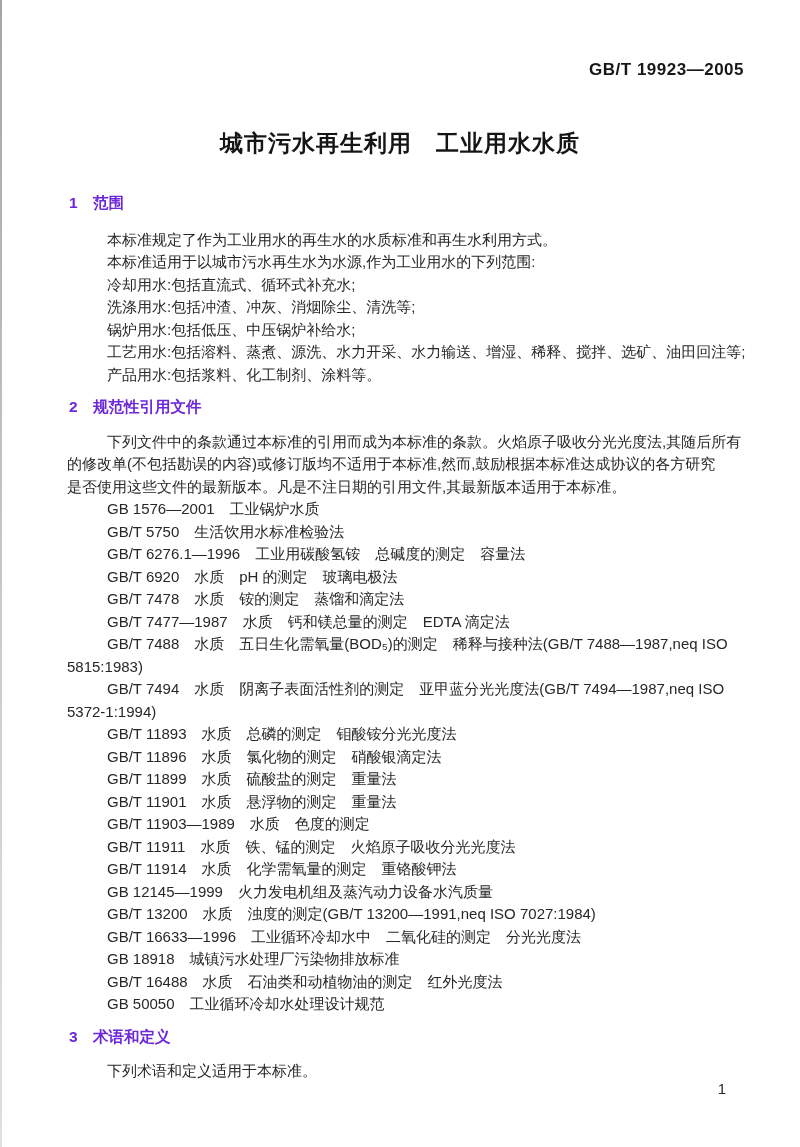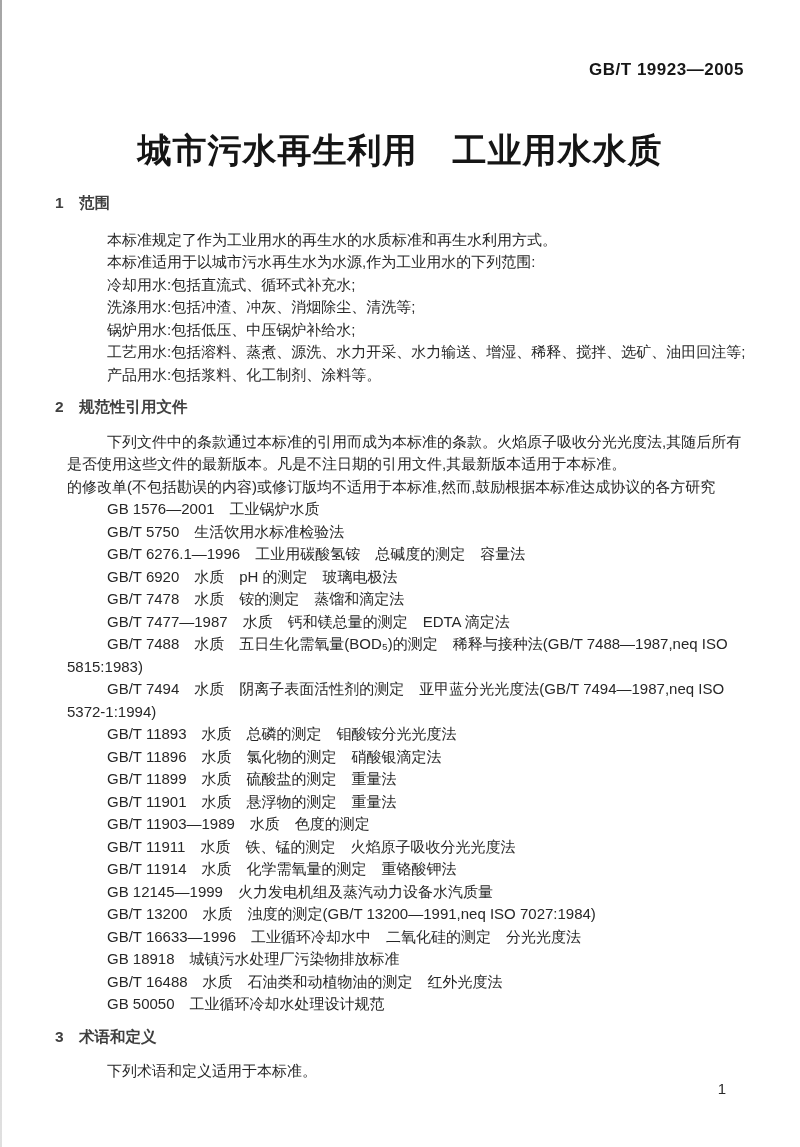--- a/index.html
+++ b/index.html
@@ -34,40 +34,40 @@
     letter-spacing: 0.5px;
     color: #171717;
     white-space: nowrap;
   }
   .doc-title {
     position: absolute;
     top: 128px;
     left: 0;
     width: 100%;
     text-align: center;
-    font-size: 34px;
+    font-size: 23px;
     font-weight: 700;
     letter-spacing: 1px;
     color: #151515;
     white-space: nowrap;
   }
   .content {
     position: absolute;
     top: 192px;
     left: 55px;
     right: 16px;
     font-size: 15px;
     line-height: 22.5px;
     color: #272727;
   }
   .sec-heading {
     font-size: 15.5px;
     font-weight: 700;
-    color: #404040;
-    margin: 0 0 14px 0;
+    color: #6d28d9;
+    margin: 0 0 14px 14px;
     white-space: nowrap;
   }
   .sec-heading.spaced {
     margin-top: 10px;
     margin-bottom: 12px;
   }
   .line {
     white-space: nowrap;
     margin-left: 12px;
   }
@@ -103,22 +103,22 @@
         <div class="line indent">洗涤用水:包括冲渣、冲灰、消烟除尘、清洗等;</div>
         <div class="line indent">锅炉用水:包括低压、中压锅炉补给水;</div>
         <div class="line indent">工艺用水:包括溶料、蒸煮、源洗、水力开采、水力输送、增湿、稀释、搅拌、选矿、油田回注等;</div>
         <div class="line indent">产品用水:包括浆料、化工制剂、涂料等。</div>
       </div>
 
     <div class="sec-heading spaced">2　规范性引用文件</div>
 
     <div>
         <div class="line indent">下列文件中的条款通过本标准的引用而成为本标准的条款。火焰原子吸收分光光度法,其随后所有</div>
+        <div class="line">的修改单(不包括勘误的内容)或修订版均不适用于本标准,然而,鼓励根据本标准达成协议的各方研究</div>
         <div class="line">是否使用这些文件的最新版本。凡是不注日期的引用文件,其最新版本适用于本标准。</div>
-        <div class="line">的修改单(不包括勘误的内容)或修订版均不适用于本标准,然而,鼓励根据本标准达成协议的各方研究</div>
       </div>
 
     <div>
         <div class="line indent">GB 1576—2001　工业锅炉水质</div>
         <div class="line indent">GB/T 5750　生活饮用水标准检验法</div>
         <div class="line indent">GB/T 6276.1—1996　工业用碳酸氢铵　总碱度的测定　容量法</div>
         <div class="line indent">GB/T 6920　水质　pH 的测定　玻璃电极法</div>
         <div class="line indent">GB/T 7478　水质　铵的测定　蒸馏和滴定法</div>
         <div class="line indent">GB/T 7477—1987　水质　钙和镁总量的测定　EDTA 滴定法</div>
         <div class="line indent">GB/T 7488　水质　五日生化需氧量(BOD₅)的测定　稀释与接种法(GB/T 7488—1987,neq ISO</div>

